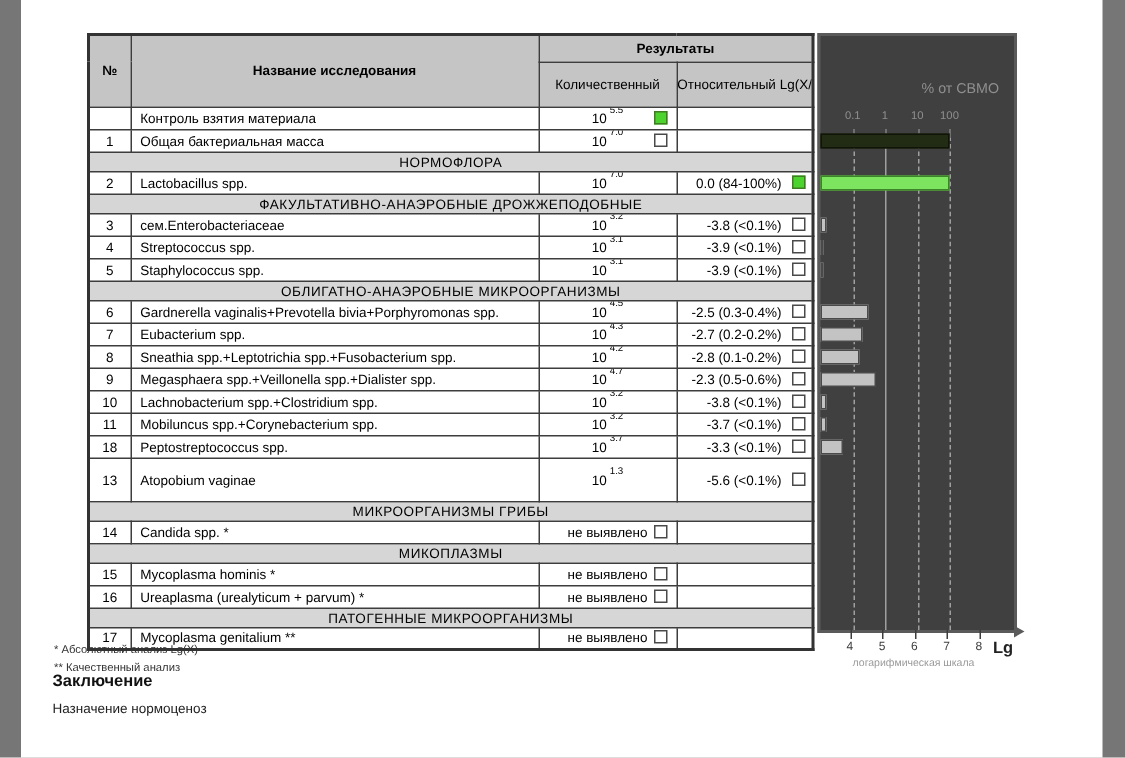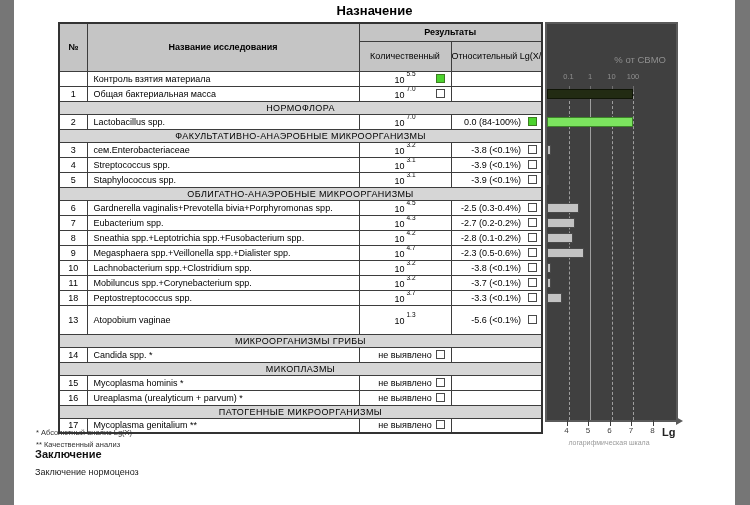--- a/index.html
+++ b/index.html
@@ -81,21 +81,20 @@
   #footnote-1 { top:428px; }
   #footnote-2 { top:440px; }
   #conclusion-heading { position:absolute; left:21px; top:448px; font-size:11px; font-weight:bold; color:#111; }
   #conclusion-text { position:absolute; left:21px; top:467px; font-size:9px; color:#222; }
 </style>
 </head>
 <body>
 
 <div id="page">
 
-  <div id="doc-title">Назначение</div>
 
   <table id="report-table">
     <colgroup>
       <col style="width:28px">
         <col style="width:272px">
         <col style="width:92px">
         <col style="width:91px">
     </colgroup>
     <thead>
       <tr class="h1">
@@ -151,21 +150,21 @@
             </div>
           </td>
           <td>
             <div class="cellwrap right">
               <span>0.0 (84-100%)</span>
               <span class="cb relpos green"></span>
             </div>
           </td>
         </tr>
         <tr style="height: 13px;">
-          <td colspan="4" class="section">ФАКУЛЬТАТИВНО-АНАЭРОБНЫЕ МИКРООРГАНИЗМЫ</td>
+          <td colspan="4" class="section">ФАКУЛЬТАТИВНО-АНАЭРОБНЫЕ ДРОЖЖЕПОДОБНЫЕ</td>
         </tr>
         <tr style="height: 15px;">
           <td class="num">3</td>
           <td class="name">сем.Enterobacteriaceae</td>
           <td>
             <div class="cellwrap center">
               <span>10<span class="exp">3.2</span></span>
             </div>
           </td>
           <td>
@@ -427,21 +426,21 @@
       <div class="bar" style="top: 254px; width: 4.3px; background: rgb(195, 195, 195); border-color: rgb(74, 74, 74);"></div>
       <div class="bar" style="top: 269px; width: 15.05px; background: rgb(195, 195, 195); border-color: rgb(74, 74, 74);"></div>
     </div>
   <div id="axis-arrow"></div>
   <div id="lg-label">Lg</div>
   <div id="scale-caption">логарифмическая шкала</div>
 
   <div id="footnote-1" class="footnote">* Абсолютный анализ Lg(X)</div>
   <div id="footnote-2" class="footnote">** Качественный анализ</div>
   <div id="conclusion-heading">Заключение</div>
-  <div id="conclusion-text">Заключение нормоценоз</div>
+  <div id="conclusion-text">Назначение нормоценоз</div>
 
 <div class="bottick" style="left: 552.5px;"></div>
     <div class="botlabel" style="left: 552.5px;">4</div>
     <div class="bottick" style="left: 574px;"></div>
     <div class="botlabel" style="left: 574px;">5</div>
     <div class="bottick" style="left: 595.5px;"></div>
     <div class="botlabel" style="left: 595.5px;">6</div>
     <div class="bottick" style="left: 617px;"></div>
     <div class="botlabel" style="left: 617px;">7</div>
     <div class="bottick" style="left: 638.5px;"></div>

